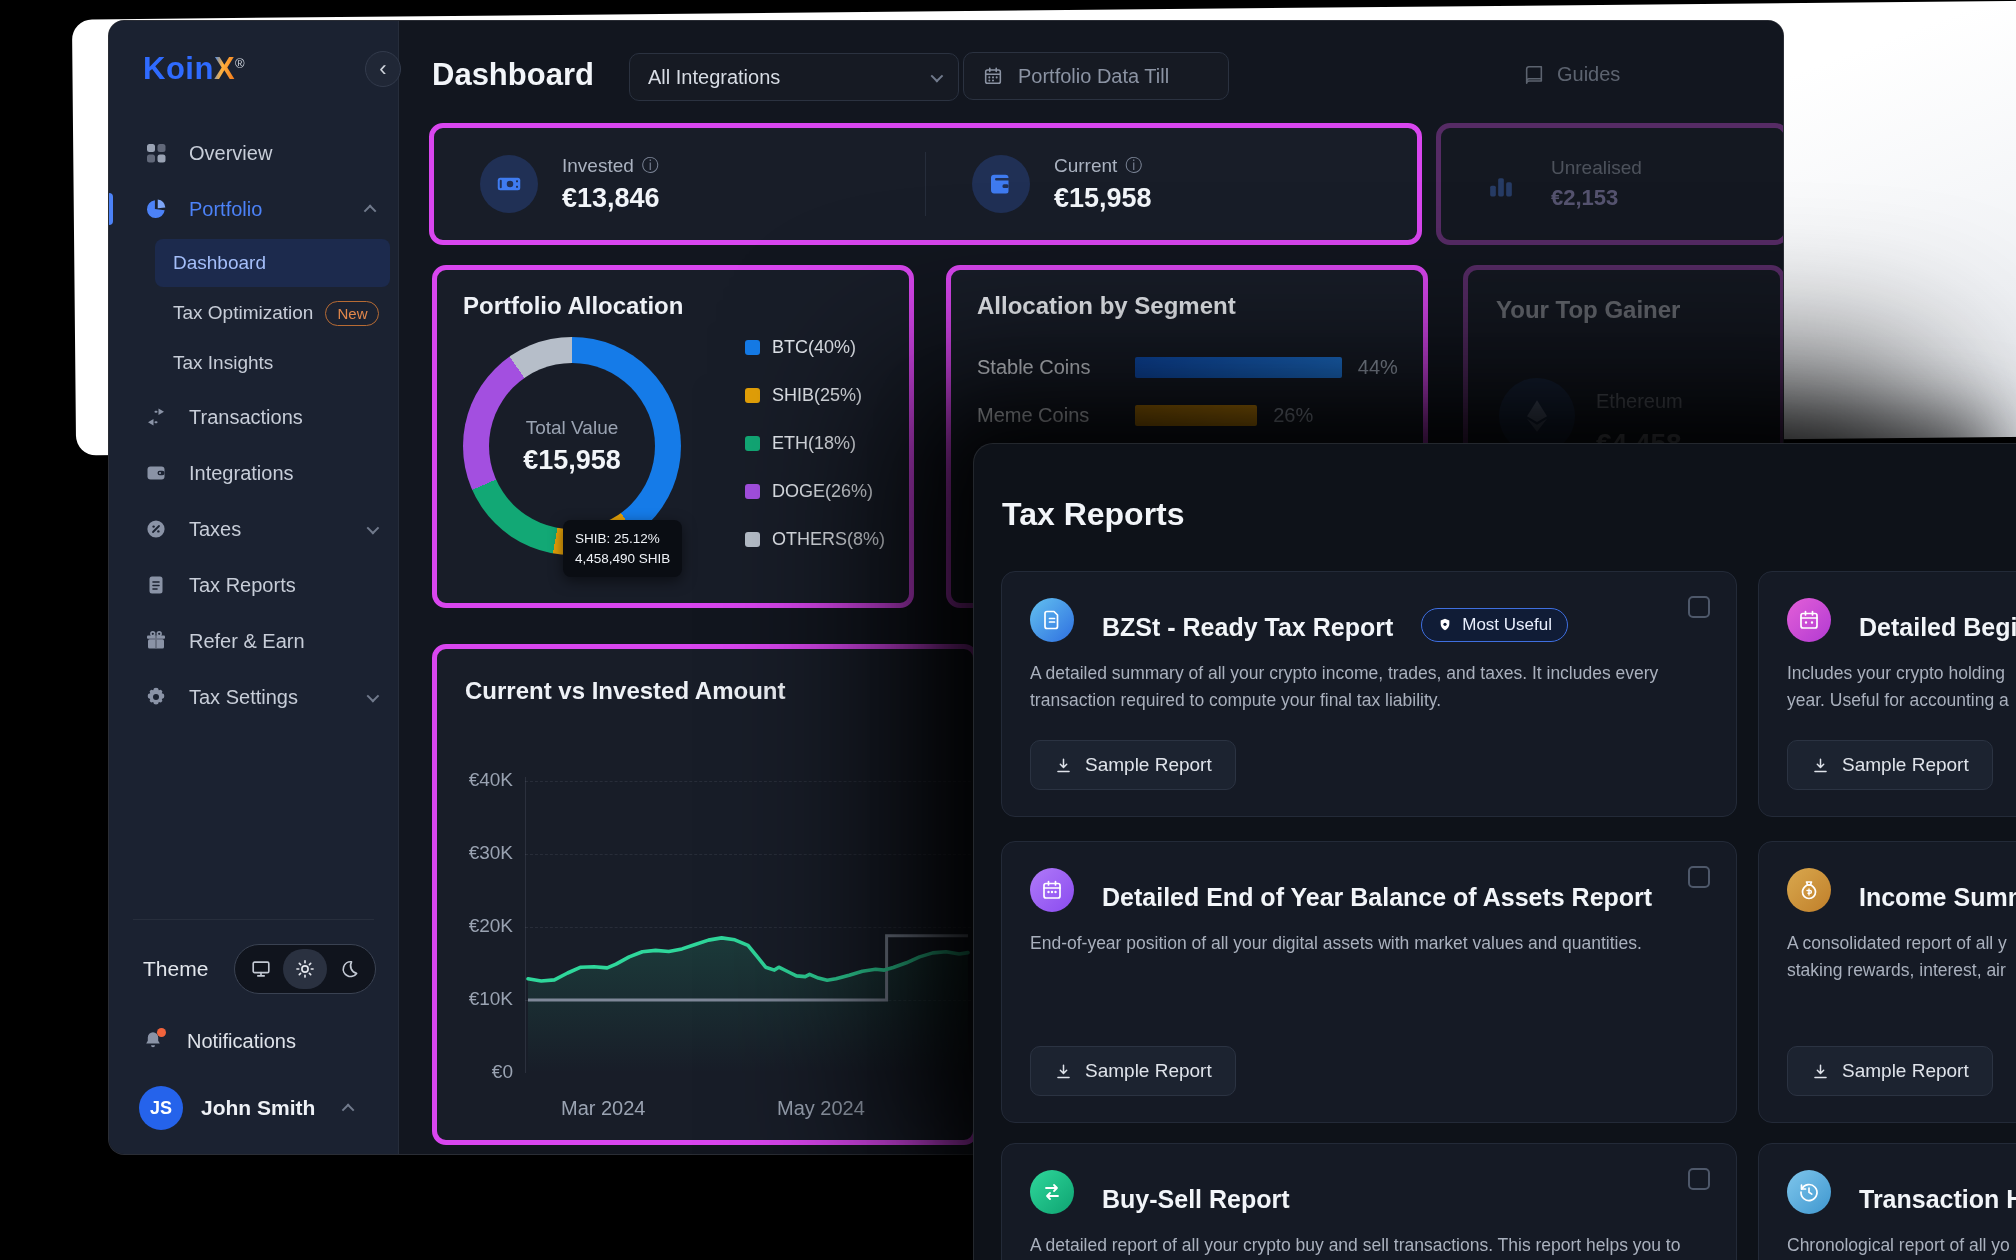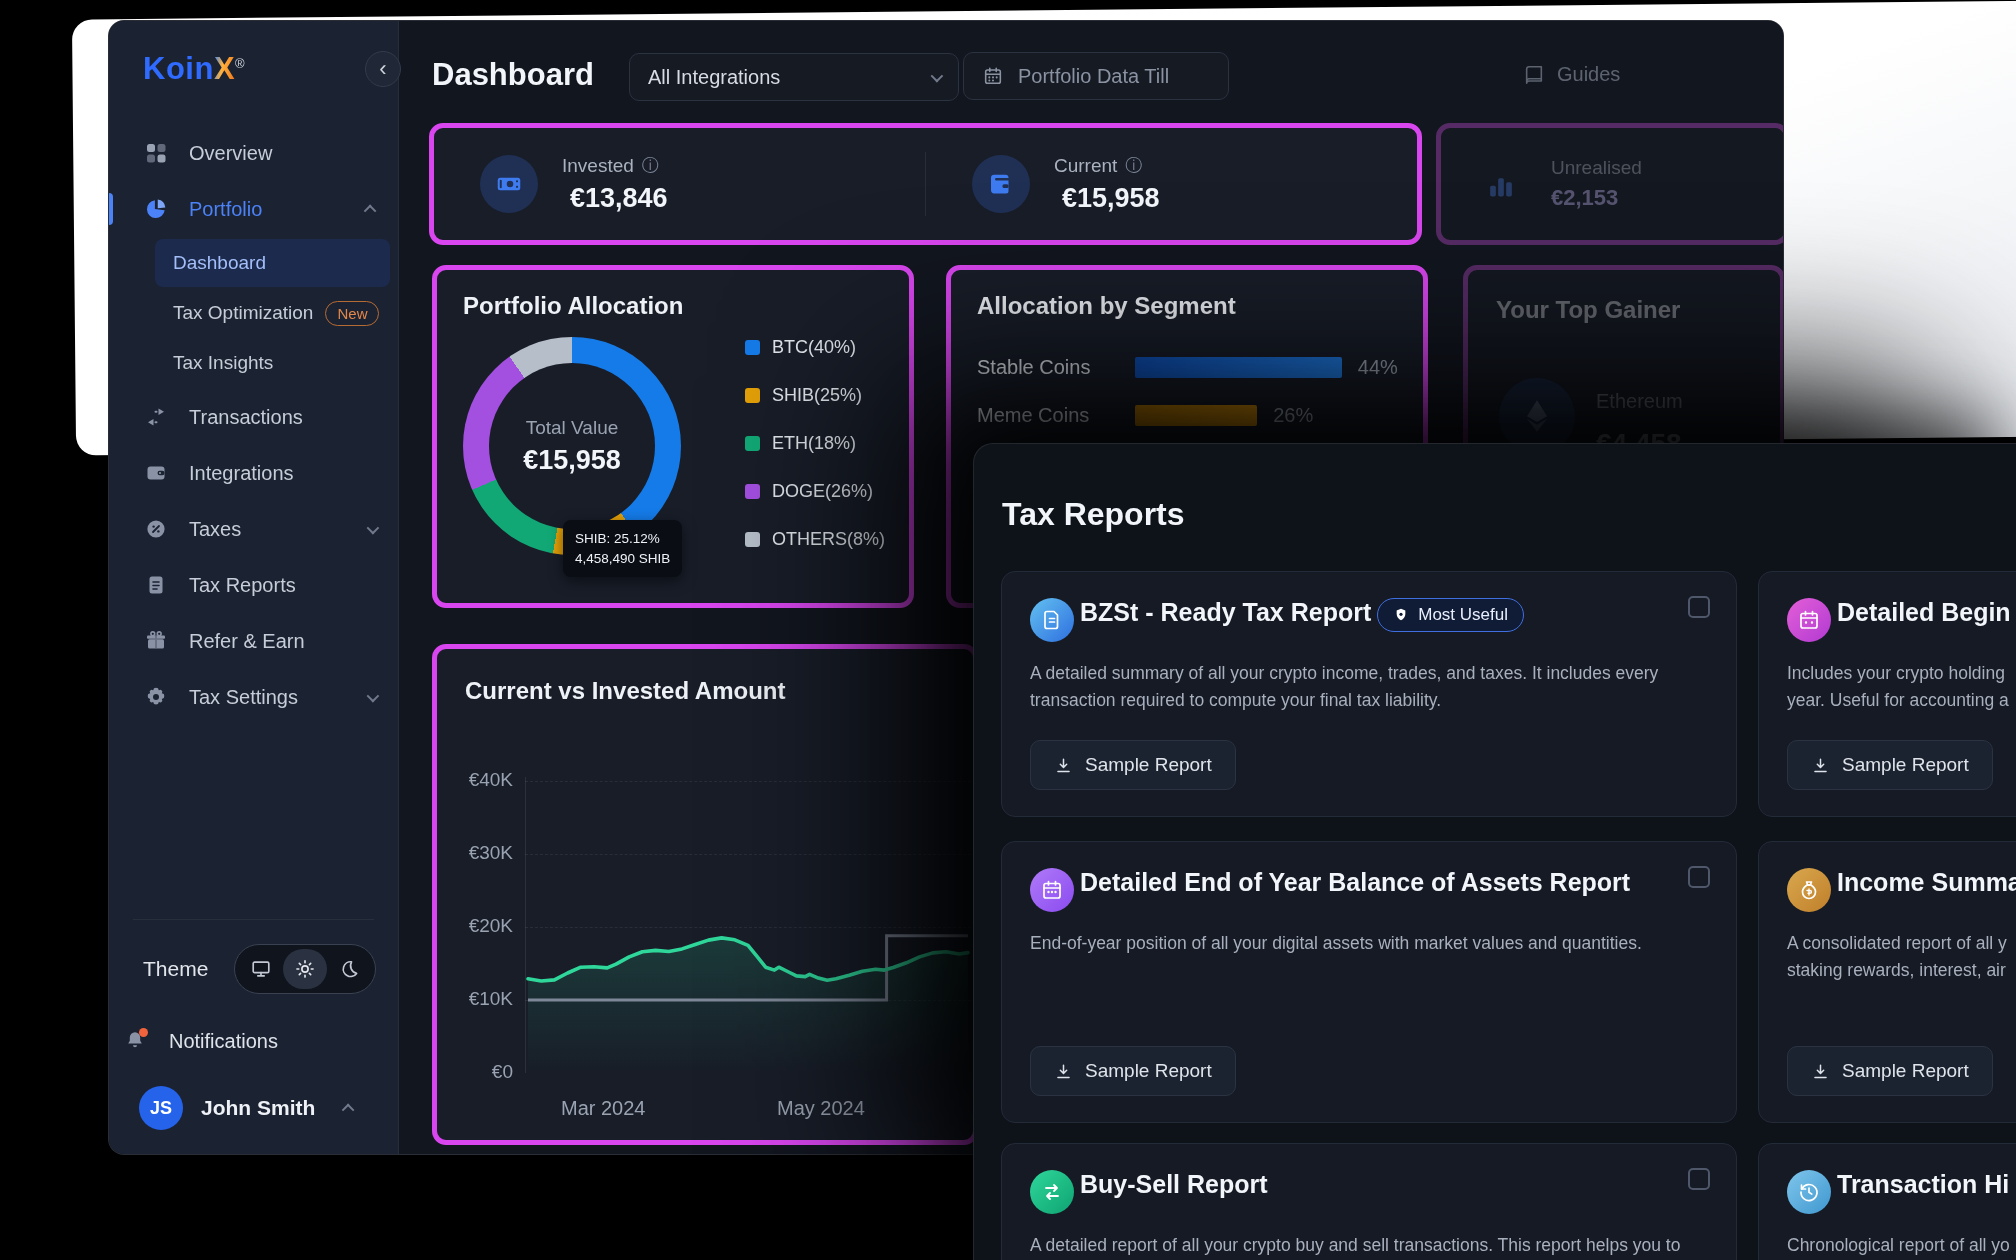--- a/index.html
+++ b/index.html
@@ -41,21 +41,21 @@
   .sub-item.active { background:#1c2a4d; color:#a4bef9; }
   .badge-new { margin-left:12px; padding:3px 11px; border:1.5px solid #b76b34; border-radius:999px;
     color:#e1874b; font-size:15px; }
   .side-bottom { position:absolute; left:0; right:0; bottom:24px; }
   .side-divider { height:1px; background:#272e3c; margin:0 24px 24px 24px; }
   .theme-row { display:flex; align-items:center; gap:26px; padding-left:34px; }
   .theme-label { color:#e2e6ec; font-size:21px; }
   .theme-pill { display:flex; align-items:center; border:1px solid #3a4252; border-radius:999px; padding:4px; background:#10141d; }
   .theme-btn { width:44px; height:40px; border-radius:999px; display:flex; align-items:center; justify-content:center; color:#c3c9d4; cursor:pointer; }
   .theme-btn.active { background:#2a3140; }
-  .notif-row { display:flex; align-items:center; gap:20px; padding-left:14px; margin-top:34px; color:#dfe3ea; font-size:20px; cursor:pointer; }
+  .notif-row { display:flex; align-items:center; gap:20px; padding-left:32px; margin-top:34px; color:#dfe3ea; font-size:20px; cursor:pointer; }
   .bell-wrap { position:relative; width:26px; height:26px; color:#8a93a6; }
   .bell-dot { position:absolute; right:1px; top:0; width:9px; height:9px; border-radius:50%; background:#f1633c; }
   .user-row { display:flex; align-items:center; gap:18px; padding:0 30px 0 30px; margin-top:32px; cursor:pointer; }
   .avatar { width:44px; height:44px; border-radius:50%; background:#2563eb; color:#fff; font-weight:bold;
     font-size:18px; display:flex; align-items:center; justify-content:center; }
   .user-name { color:#eef1f6; font-size:21px; font-weight:bold; }
 
   .collapse-btn { position:absolute; left:256px; top:30px; width:36px; height:36px; border-radius:50%;
     background:#202736; border:1px solid #333b4c; color:#cfd4dc; font-size:22px; line-height:33px;
     text-align:center; cursor:pointer; z-index:5; }
@@ -74,21 +74,21 @@
 
   .card { position:absolute; background:#181d28; border:5px solid #d946ef; border-radius:14px; }
   .dim { opacity:.38; filter:saturate(.8); }
 
   
   .stats-band { left:30px; top:102px; width:993px; height:122px; display:flex; align-items:center; }
   .stat { display:flex; align-items:center; gap:24px; padding-left:46px; width:50%; }
   .stat-icon { width:58px; height:58px; border-radius:50%; background:#203055; display:flex; align-items:center; justify-content:center; }
   .stat-label { color:#aab2c0; font-size:19px; display:flex; align-items:center; gap:8px; }
   .info-i { color:#7b8496; font-size:17px; }
-  .stat-value { color:#f2f5f9; font-size:27px; font-weight:bold; margin-top:6px;margin-left:8px; }
+  .stat-value { color:#f2f5f9; font-size:27px; font-weight:bold; margin-top:6px; }
   .stat-divider { width:1px; height:64px; background:#262d3b; }
   .unreal-card { left:1037px; top:102px; width:353px; height:122px; display:flex; align-items:center; gap:30px; padding-left:40px; }
   .unreal-label { color:#aab2c0; font-size:19px; white-space:nowrap; overflow:hidden; width:120px; }
   .unreal-value { color:#c4b5fd; font-size:22px; font-weight:bold; margin-top:6px; }
 
   .card-title { position:absolute; left:26px; top:22px; font-size:24px; font-weight:bold; color:#eef1f6; }
 
   
   .alloc-card { left:33px; top:244px; width:482px; height:343px; }
   .donut { position:absolute; left:26px; top:67px; width:218px; height:218px; border-radius:50%; }
@@ -136,21 +136,21 @@
   
   .overlay { position:absolute; left:973px; top:443px; width:1043px; height:817px; background:#0e1219;
     border-radius:20px 0 0 0; border-top:1px solid rgba(255,255,255,.09); border-left:1px solid rgba(255,255,255,.09);
     box-shadow:-90px -70px 160px rgba(0,0,0,.82), -22px -22px 70px rgba(0,0,0,.65); overflow:hidden; }
   .overlay-title { position:absolute; left:28px; top:52px; font-size:32px; font-weight:bold; color:#f2f5f9; }
   .rcards { position:absolute; left:27px; top:127px; width:1500px; }
   .rcard { position:absolute; width:736px; background:#151a25; border:1px solid #232a38; border-radius:14px;
     padding:26px 28px; display:flex; flex-direction:column; overflow:hidden; }
   .rcard.colR { left:757px; width:700px; }
   .r1 { top:0; height:246px; } .r2 { top:270px; height:282px; } .r3 { top:572px; height:282px; }
-  .rcard-head { display:flex; align-items:flex-start; gap:6px; }
+  .rcard-head { display:flex; align-items:flex-end; gap:28px; }
   .ricon { width:44px; height:44px; border-radius:50%; flex:0 0 44px; display:flex; align-items:center; justify-content:center; color:#fff; }
   .ricon.blue { background:linear-gradient(135deg,#63c1f0,#2e6fe0); }
   .ricon.purple { background:linear-gradient(135deg,#b07af8,#8a4bf0); }
   .ricon.green { background:linear-gradient(135deg,#2fd79b,#0ea371); }
   .ricon.magenta { background:linear-gradient(135deg,#e35fd8,#b23ad2); }
   .ricon.gold { background:linear-gradient(135deg,#d9a84e,#c07f2a); }
   .ricon.sky { background:linear-gradient(135deg,#7fc6ec,#3f97cf); }
   .rtitle { font-size:25px; font-weight:bold; color:#f2f5f9; white-space:nowrap; }
   .most-badge { display:flex; align-items:center; gap:9px; padding:6px 15px; border:1.5px solid #3f6fe0;
     border-radius:999px; background:#101c36; color:#e8eefc; font-size:17px; }

